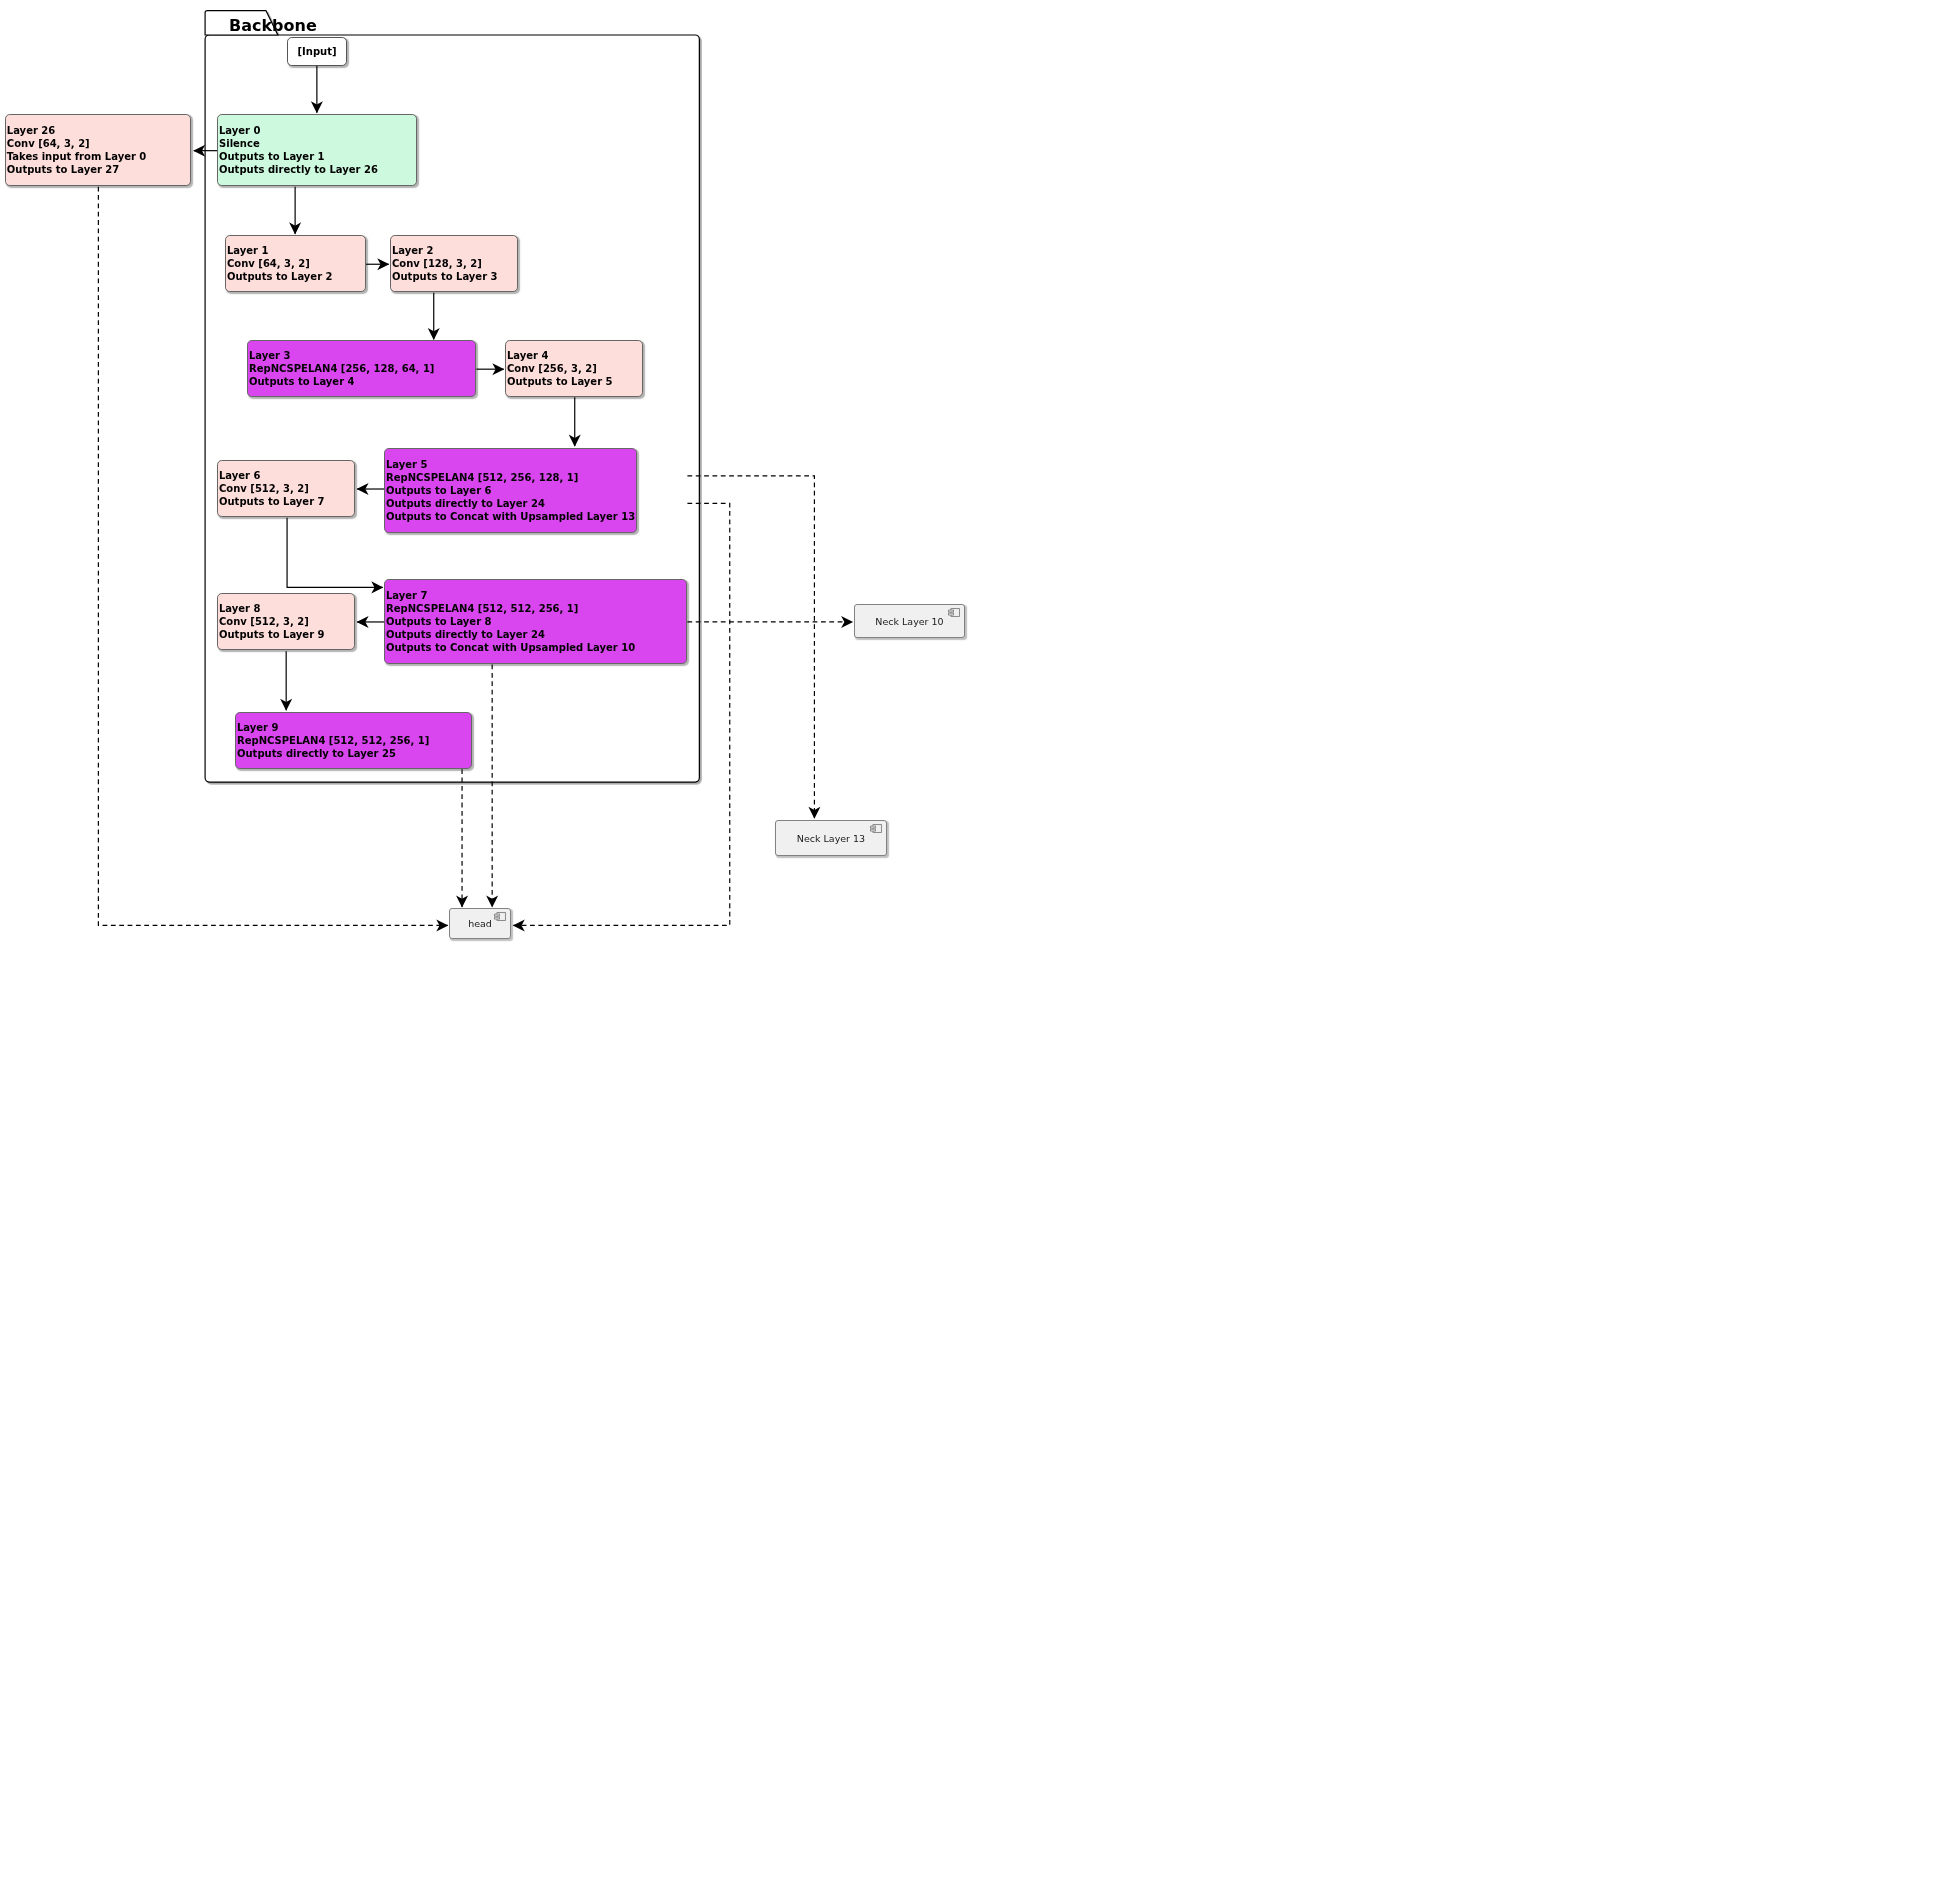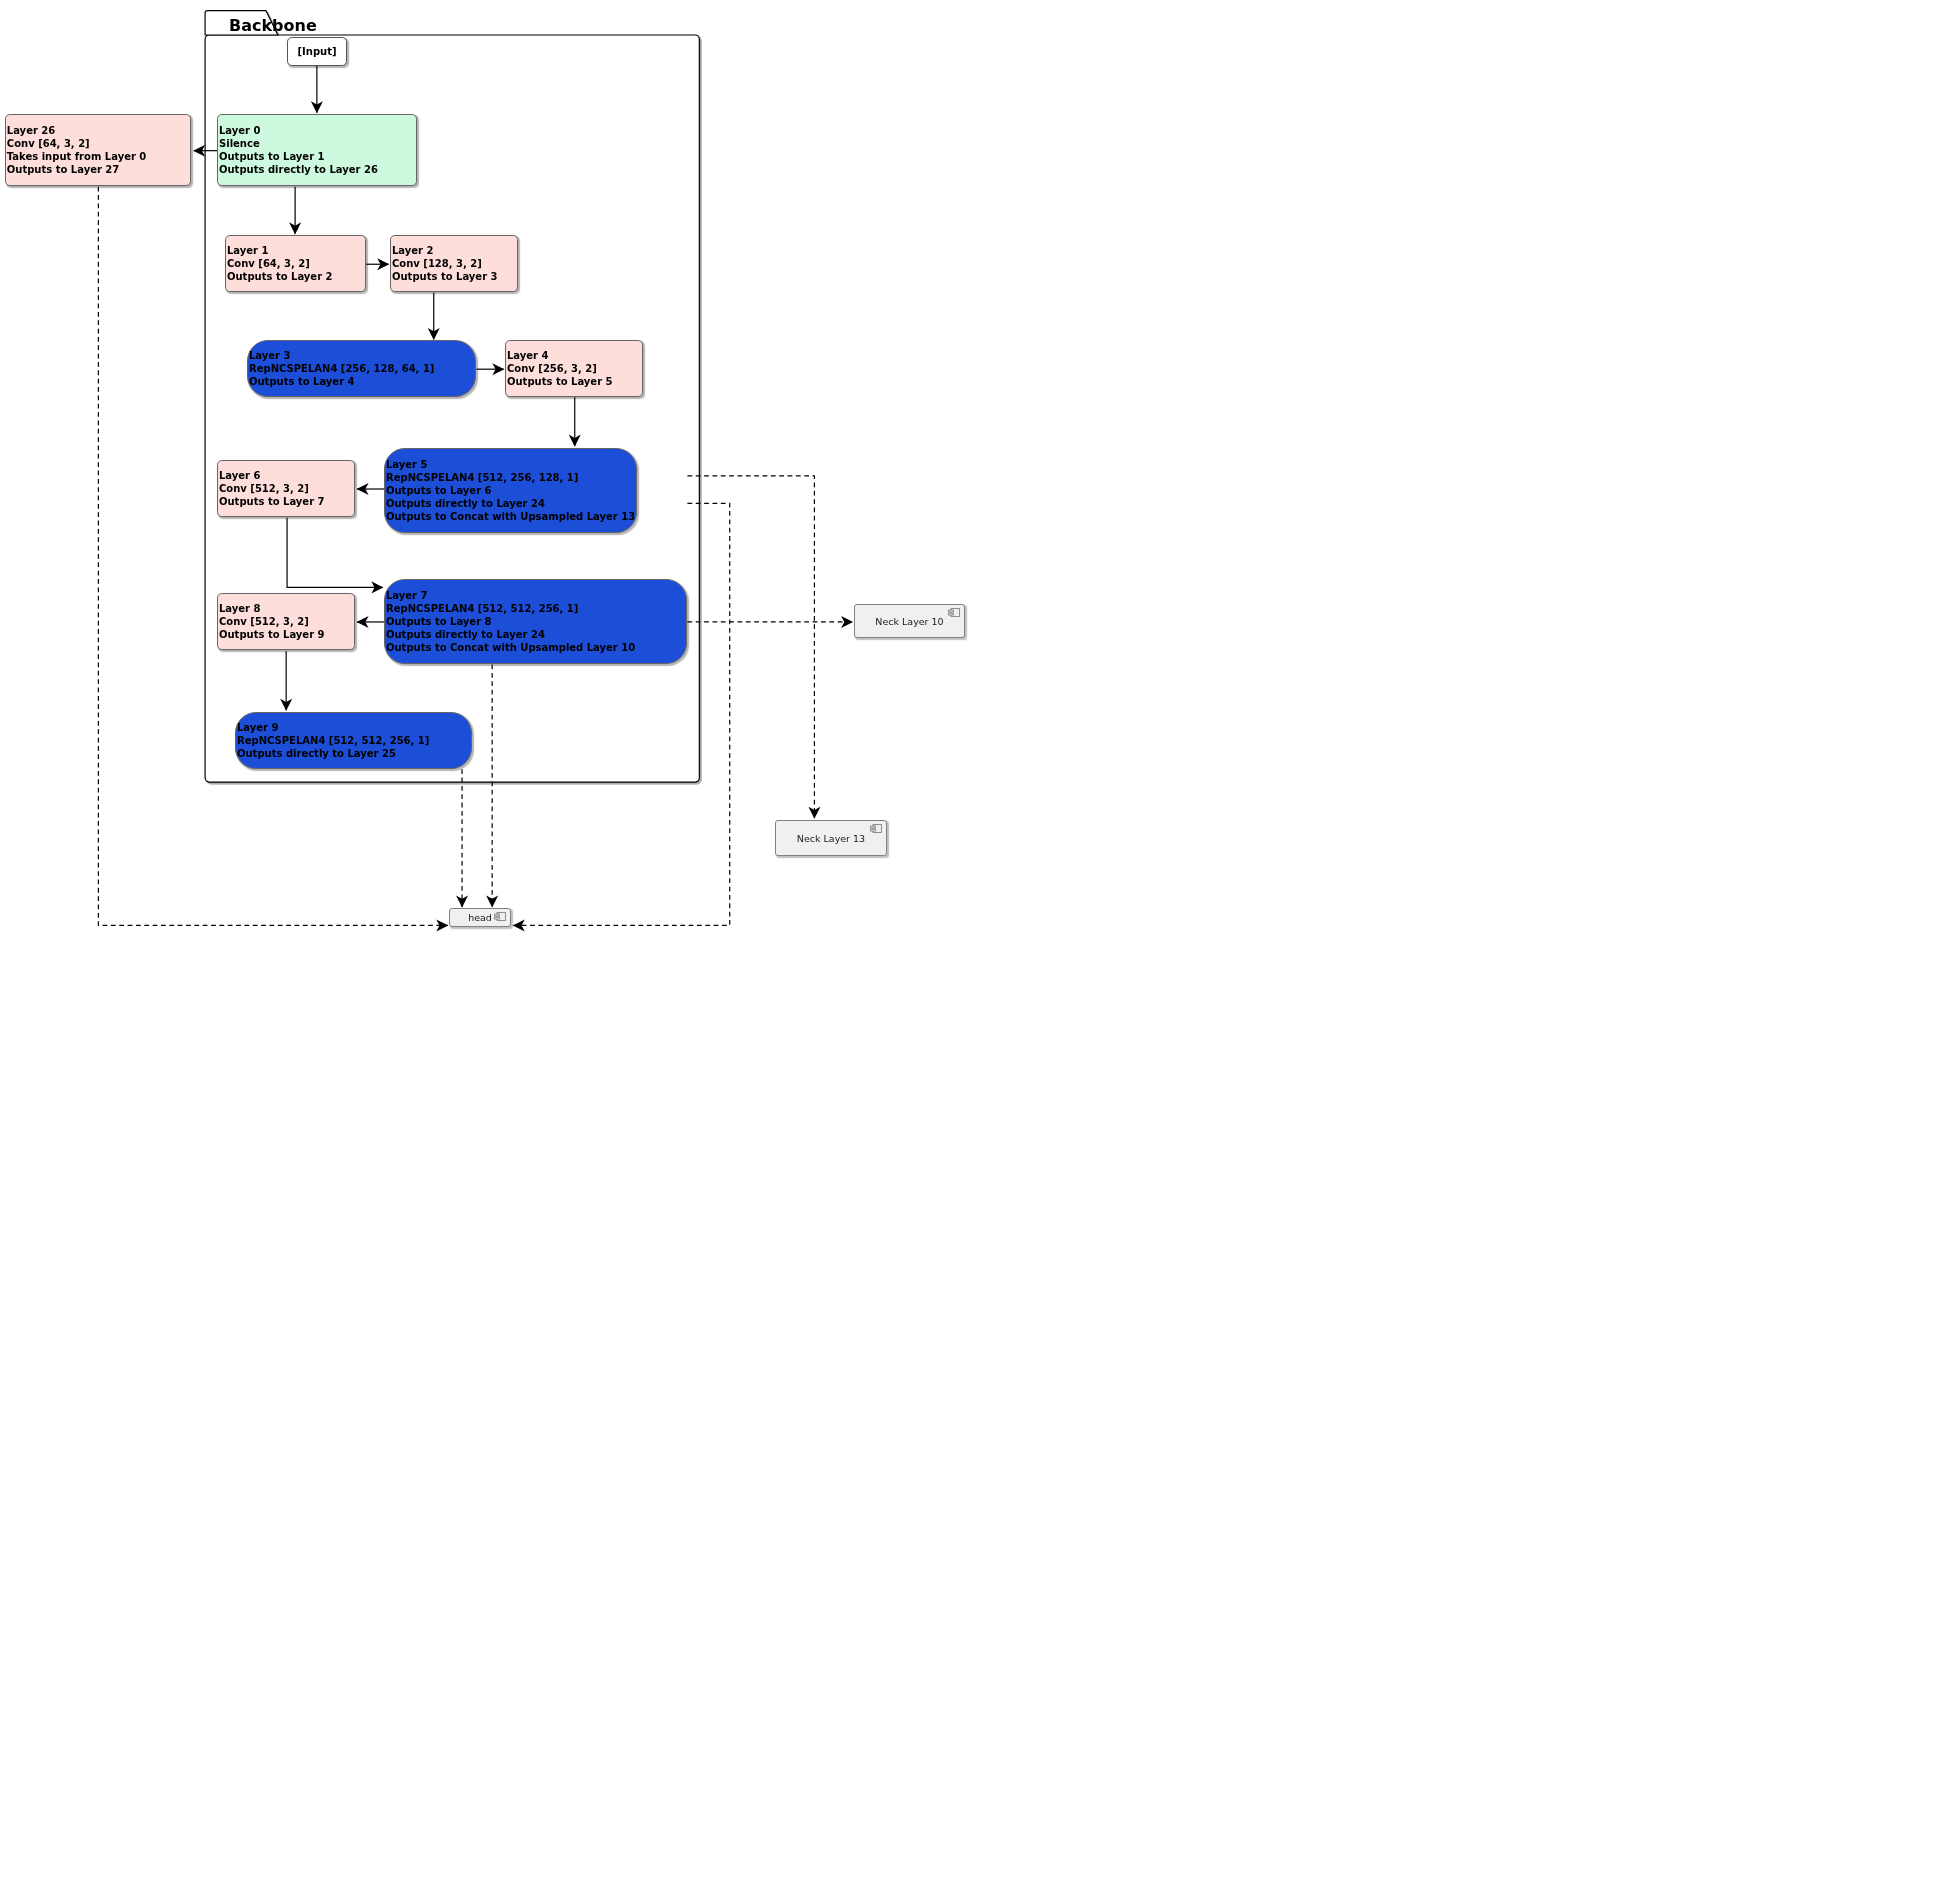--- a/index.html
+++ b/index.html
@@ -5,21 +5,21 @@
   html,body{margin:0;padding:0;background:#ffffff;}
   #canvas{position:relative;width:973px;height:950px;background:#fff;
           font-family:"DejaVu Sans", sans-serif;}
   #wires{position:absolute;left:0;top:0;width:973px;height:950px;}
   .node{position:absolute;box-sizing:border-box;border:0.9px solid #666;border-radius:4.8px;
         display:flex;flex-direction:column;justify-content:center;padding:0 1px;
         font-size:10px;font-weight:bold;color:#000;line-height:13px;
         box-shadow:1.2px 1.2px 1.2px rgba(0,0,0,0.30);white-space:nowrap;}
   .pink{background:#fddedb;}
   .green{background:#cdfade;}
-  .lav{background:#1d4ed8;border-radius:21px;}
+  .lav{background:#d946ef;}
   .plain{background:#ffffff;border:0.6px solid #555;align-items:center;padding:0;}
   .comp{position:absolute;box-sizing:border-box;background:#f0f0f0;border:0.9px solid #828282;
         border-radius:3px;display:flex;align-items:center;justify-content:center;
         font-size:9.5px;font-weight:normal;color:#1a1a1a;
         box-shadow:1.2px 1.2px 1.2px rgba(0,0,0,0.25);white-space:nowrap;}
   .comp .cicon{position:absolute;top:3px;right:3.6px;}
   #frame-label{position:absolute;left:229px;top:15.5px;font-size:16px;font-weight:bold;color:#000;}
 </style>
 </head>
 <body>
@@ -154,21 +154,21 @@
 
   <div class="comp" style="left:775px;top:820px;width:112px;height:36px;">
     <svg class="cicon" width="12" height="9" viewBox="0 0 20 15">
       <rect x="5" y="1" width="14" height="13" fill="#f0f0f0" stroke="#777" stroke-width="1.4"></rect>
       <rect x="1" y="3.5" width="8" height="3.2" fill="#f0f0f0" stroke="#777" stroke-width="1.4"></rect>
       <rect x="1" y="8.5" width="8" height="3.2" fill="#f0f0f0" stroke="#777" stroke-width="1.4"></rect>
     </svg>
     <span>Neck Layer 13</span>
   </div>
 
-  <div class="comp" style="left:449px;top:908px;width:62px;height:19px;">
+  <div class="comp" style="left:449px;top:908px;width:62px;height:31px;">
     <svg class="cicon" width="12" height="9" viewBox="0 0 20 15">
       <rect x="5" y="1" width="14" height="13" fill="#f0f0f0" stroke="#777" stroke-width="1.4"></rect>
       <rect x="1" y="3.5" width="8" height="3.2" fill="#f0f0f0" stroke="#777" stroke-width="1.4"></rect>
       <rect x="1" y="8.5" width="8" height="3.2" fill="#f0f0f0" stroke="#777" stroke-width="1.4"></rect>
     </svg>
     <span>head</span>
   </div>
 
 </div>
 

